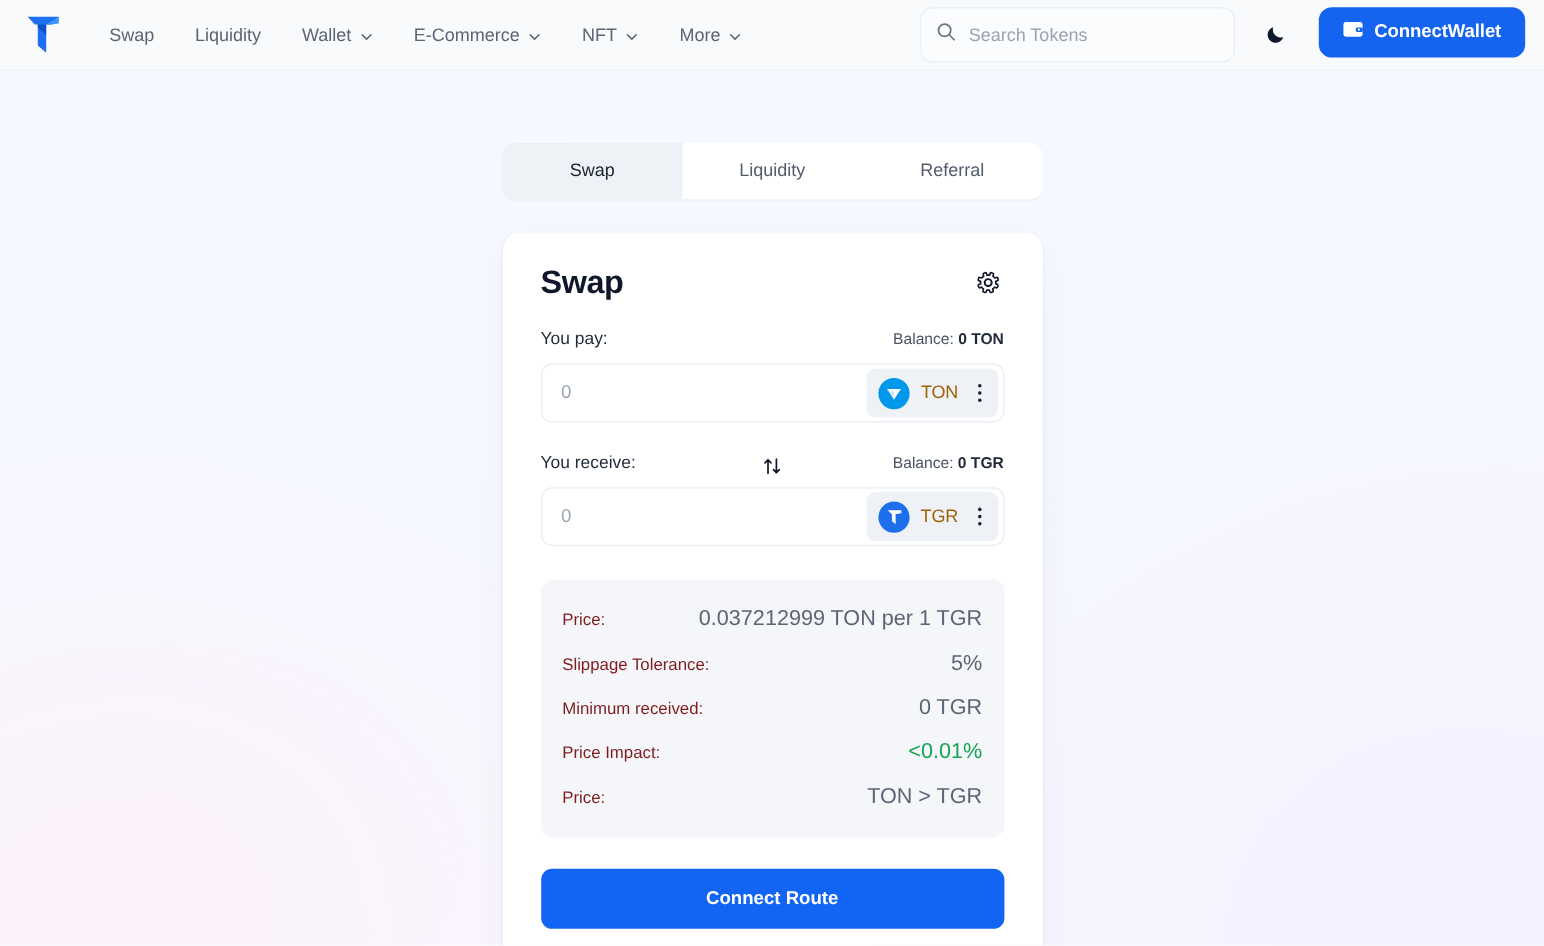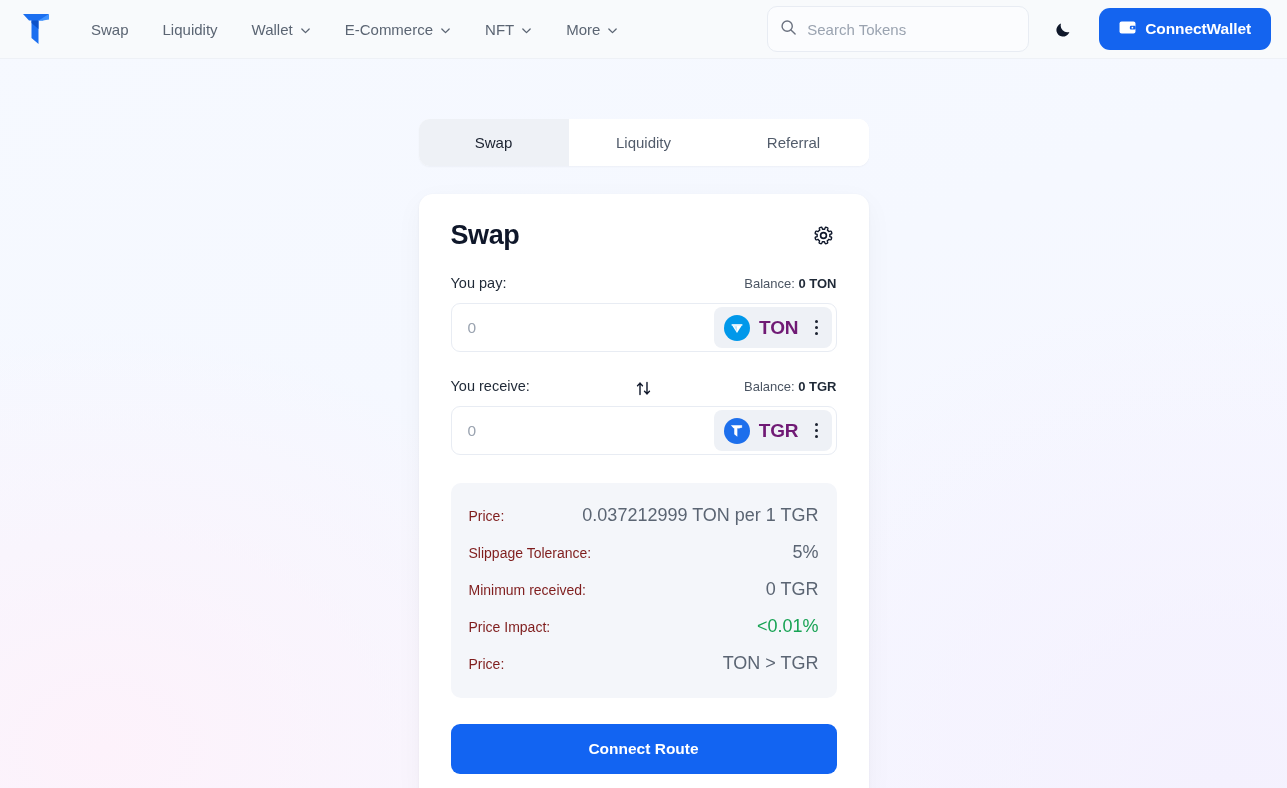--- a/index.html
+++ b/index.html
@@ -55,21 +55,20 @@
     display: inline-block;
     width: 11px; height: 11px;
     position: relative;
     top: 1px;
   }
   .caret svg { display: block; }
 
   .header-right {
     margin-left: auto;
     display: flex;
-    align-items: center;
     gap: 0px;
   }
   .search-wrap {
     width: 262px;
     height: 46px;
     border: 1px solid #e8ecf3;
     border-radius: 10px;
     background: #fbfcfe;
     display: flex;
     align-items: center;
@@ -213,24 +212,23 @@
     padding: 0 6px 0 10px;
     cursor: pointer;
   }
   .token-logo {
     width: 26px; height: 26px;
     border-radius: 50%;
     display: flex; align-items: center; justify-content: center;
     flex: 0 0 auto;
   }
   .token-sym {
-    font-size: 19px;
-    color: #701a75;
+    font-size: 15px;
+    color: #a16207;
     letter-spacing: -0.1px;
-    font-weight: bold;
   }
   .kebab {
     width: 18px; height: 26px;
     display: flex; flex-direction: column;
     align-items: center; justify-content: center;
     gap: 3px;
     cursor: pointer;
   }
   .kebab i {
     width: 3px; height: 3px;

